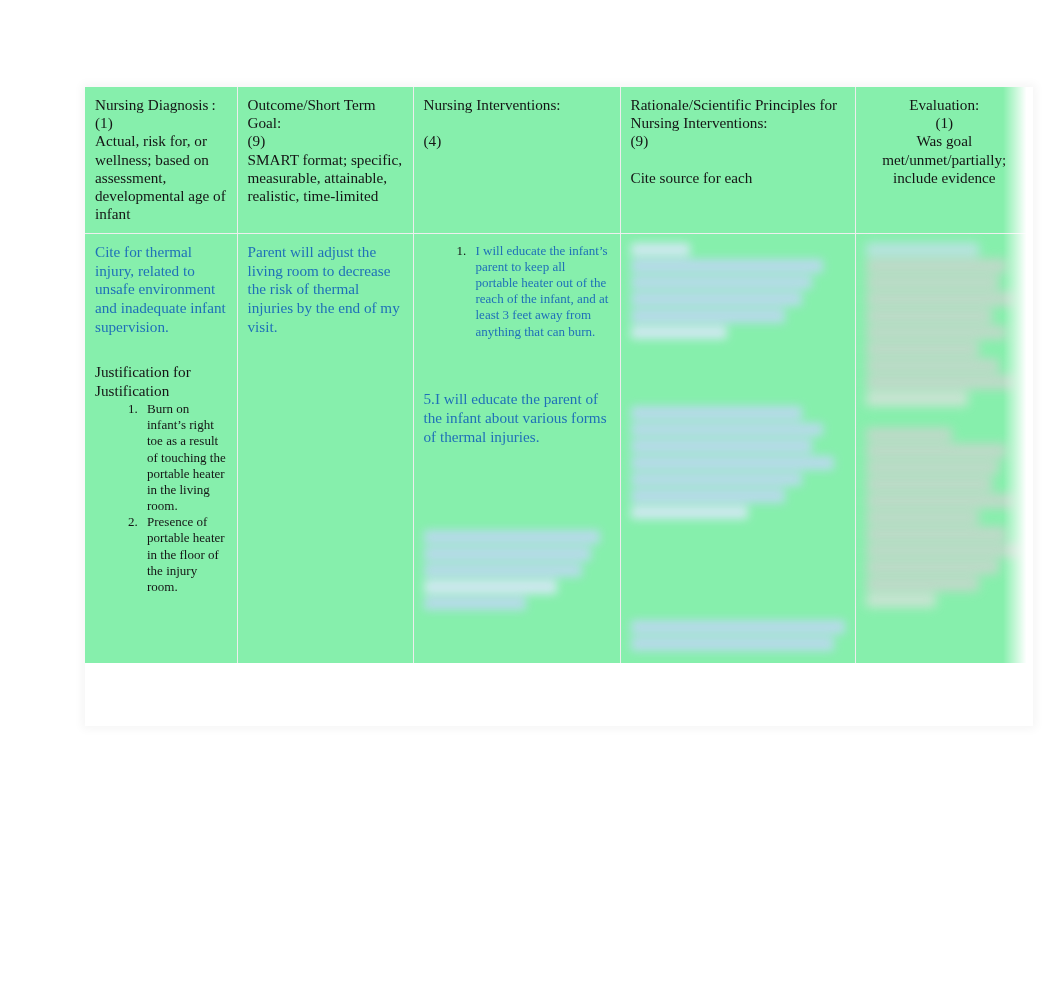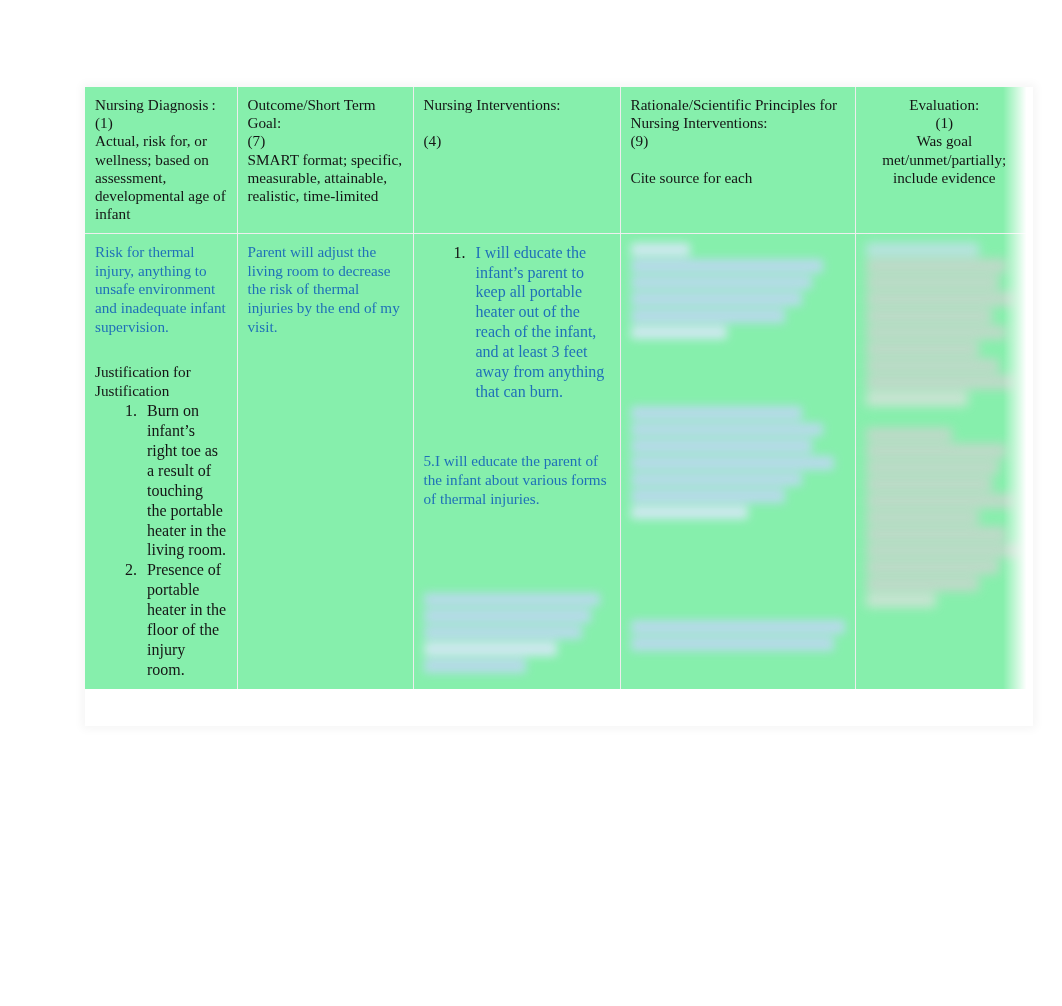--- a/index.html
+++ b/index.html
@@ -80,21 +80,21 @@
   .gap-lg { height: 50px; }
   .gap-xl { height: 84px; }
 
   
   ol.wordlist {
     margin: 0;
     padding: 0 0 0 46px;
     list-style: decimal;
   }
   ol.wordlist > li {
-    font-size: 16px;
+    font-size: 13px;
     line-height: 1.245;
     color: #141414;
     margin: 0;
     padding-left: 6px;
   }
   ol.wordlist.blue > li { color: #1f70b8; }
   ol.wordlist.blue::marker { color: #141414; }
   ol.wordlist > li::marker { color: #141414; }
 
   .cell-inner { position: relative; }
@@ -175,21 +175,21 @@
 
       <tbody>
           <tr class="header-row">
         <td>
           <div class="hdr">Nursing Diagnosis :
 (1)
 Actual, risk for, or wellness; based on assessment, developmental age of infant</div>
         </td>
         <td>
           <div class="hdr">Outcome/Short Term Goal:
- (7)
+ (9)
 SMART format; specific, measurable, attainable, realistic, time-limited</div>
         </td>
         <td>
           <div class="hdr">Nursing Interventions:
 
 (4)</div>
         </td>
         <td>
           <div class="hdr">Rationale/Scientific Principles for Nursing Interventions:
 (9)
@@ -200,21 +200,21 @@
           <div class="hdr">Evaluation:
 (1)
 Was goal met/unmet/partially; include evidence</div>
         </td>
       </tr>
 
       <tr class="body-row">
 
         <td>
           <div class="cell-inner">
-            <div class="blue">Risk for thermal injury, anything to unsafe environment and inadequate infant supervision.</div>
+            <div class="blue">Cite for thermal injury, related to unsafe environment and inadequate infant supervision.</div>
             <div class="gap-md"></div>
             <div class="blk">Justification for Justification</div>
             <ol class="wordlist">
               <li>Burn on infant’s right toe as a result of touching the portable heater in the living room.</li>
               <li>Presence of portable heater in the floor of the injury room.</li>
             </ol>
           </div>
         </td>
 
         <td>

